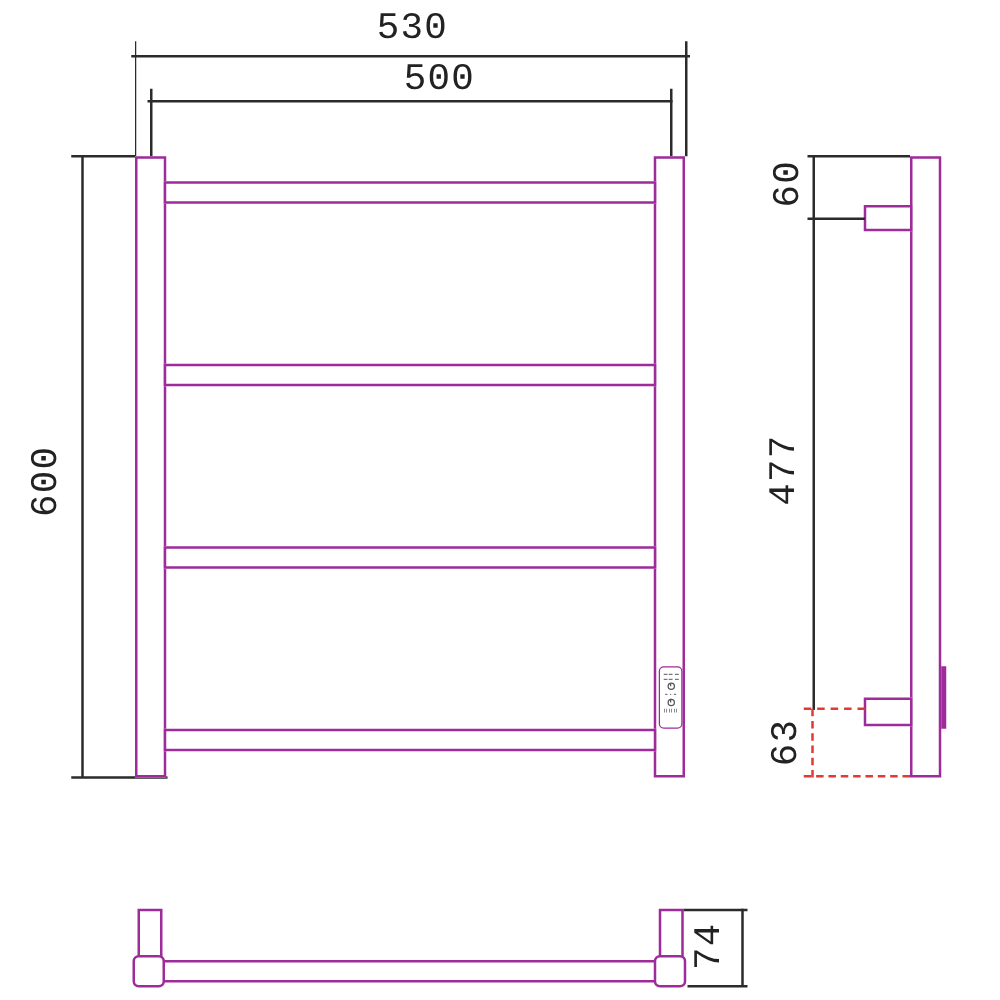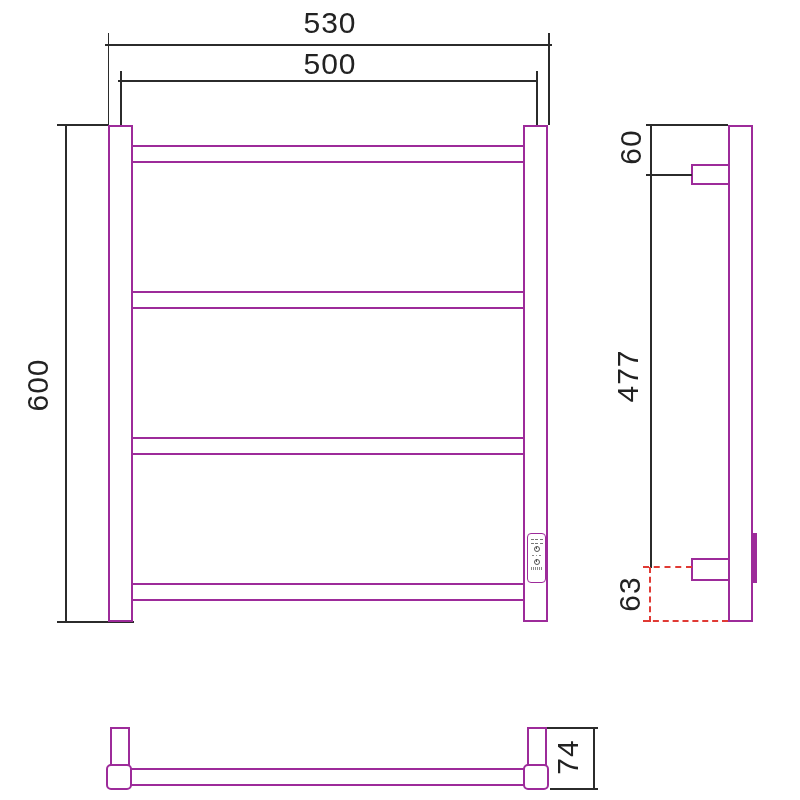--- a/index.html
+++ b/index.html
@@ -1,18 +1,18 @@
 <!DOCTYPE html>
 <html><head>
 <meta charset="utf-8">
 <style>
   html,body{margin:0;padding:0;background:#ffffff;}
   .canvas{
     position:relative;width:800px;height:800px;background:#ffffff;overflow:hidden;
-    font-family:Liberation Sans, sans-serif;
+    font-family:Liberation Mono, monospace;
   }
   
   .prect{position:absolute;border:2px solid #9d2b9a;background:#ffffff;box-sizing:border-box;}
   
   .hline{position:absolute;height:1.5px;background:#2b2b2b;}
   .vline{position:absolute;width:1.5px;background:#2b2b2b;}
   
   .rh{position:absolute;height:0;border-top:2px dashed #e03a34;}
   .rv{position:absolute;width:0;border-left:2px dashed #e03a34;}
   
@@ -43,21 +43,21 @@
 
 <div class="canvas">
 
   <div>
 
     <div class="dimtext" style="left:280px;top:6px;width:100px;">530</div>
     <div class="hline" style="left:105px;top:44px;width:447px;"></div>
     <div class="vline" style="left:107.5px;top:33px;height:92px;"></div>
     <div class="vline" style="left:548px;top:33px;height:92px;"></div>
 
-    <div class="dimtext" style="left:280px;top:47px;width:100px;">500</div>
+    <div class="dimtext" style="left:280px;top:47px;width:100px;text-align:right;">500</div>
     <div class="hline" style="left:118px;top:80px;width:420px;"></div>
     <div class="vline" style="left:120px;top:71px;height:54px;"></div>
     <div class="vline" style="left:536px;top:71px;height:54px;"></div>
 
     <div class="dimtext rot" style="left:-7px;top:368px;width:90px;height:34px;">600</div>
     <div class="vline" style="left:65px;top:125px;height:497px;"></div>
     <div class="hline" style="left:57px;top:124px;width:51px;"></div>
     <div class="hline" style="left:57px;top:621px;width:77px;"></div>
 
     <div class="prect" style="left:108px;top:125px;width:25px;height:497px;"></div>

